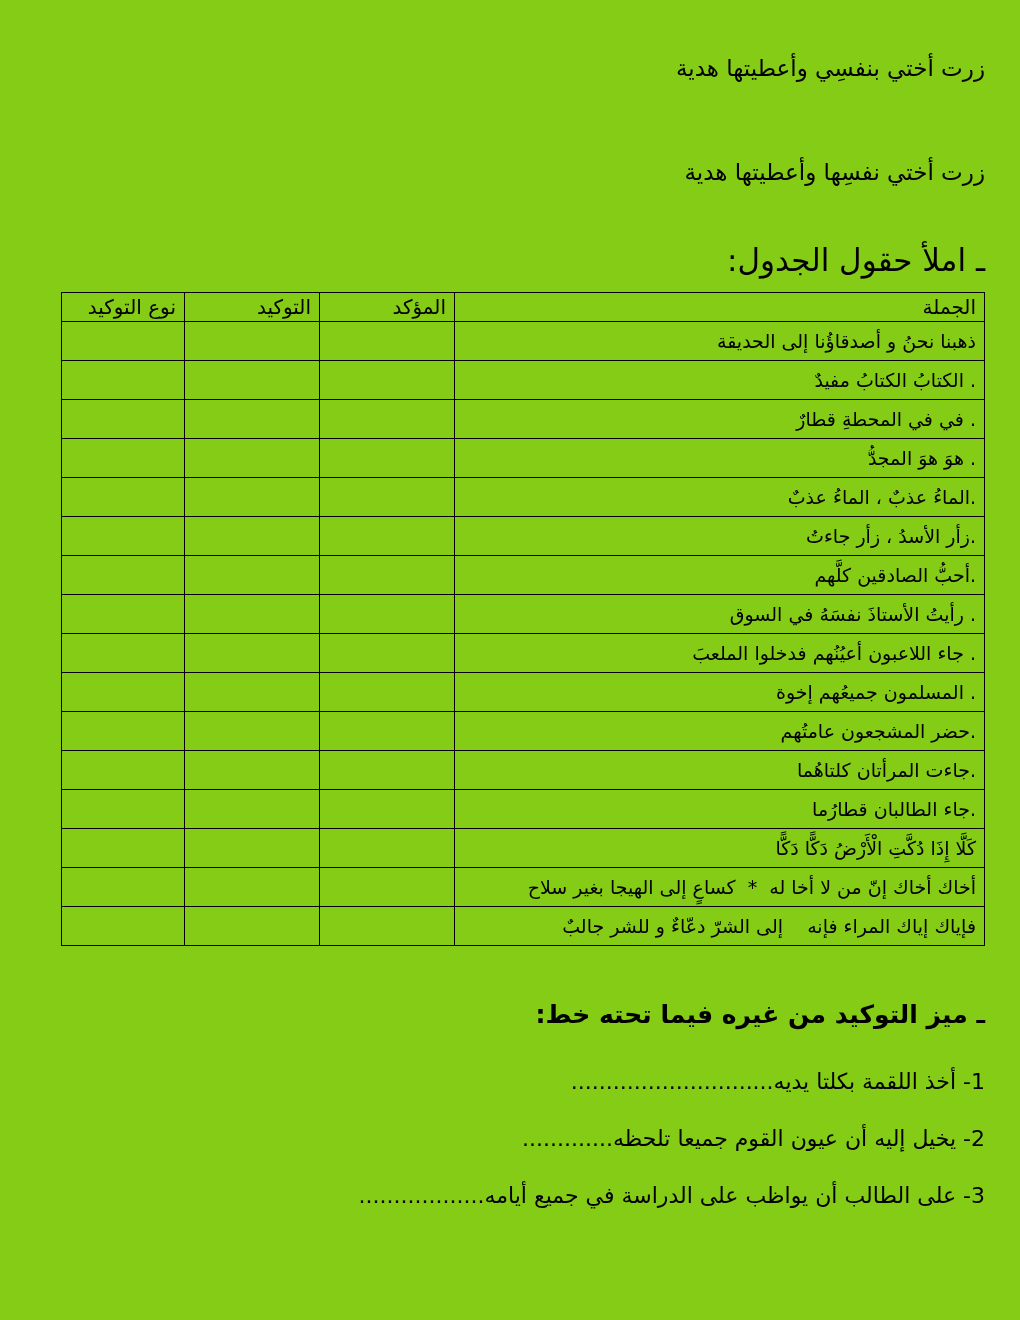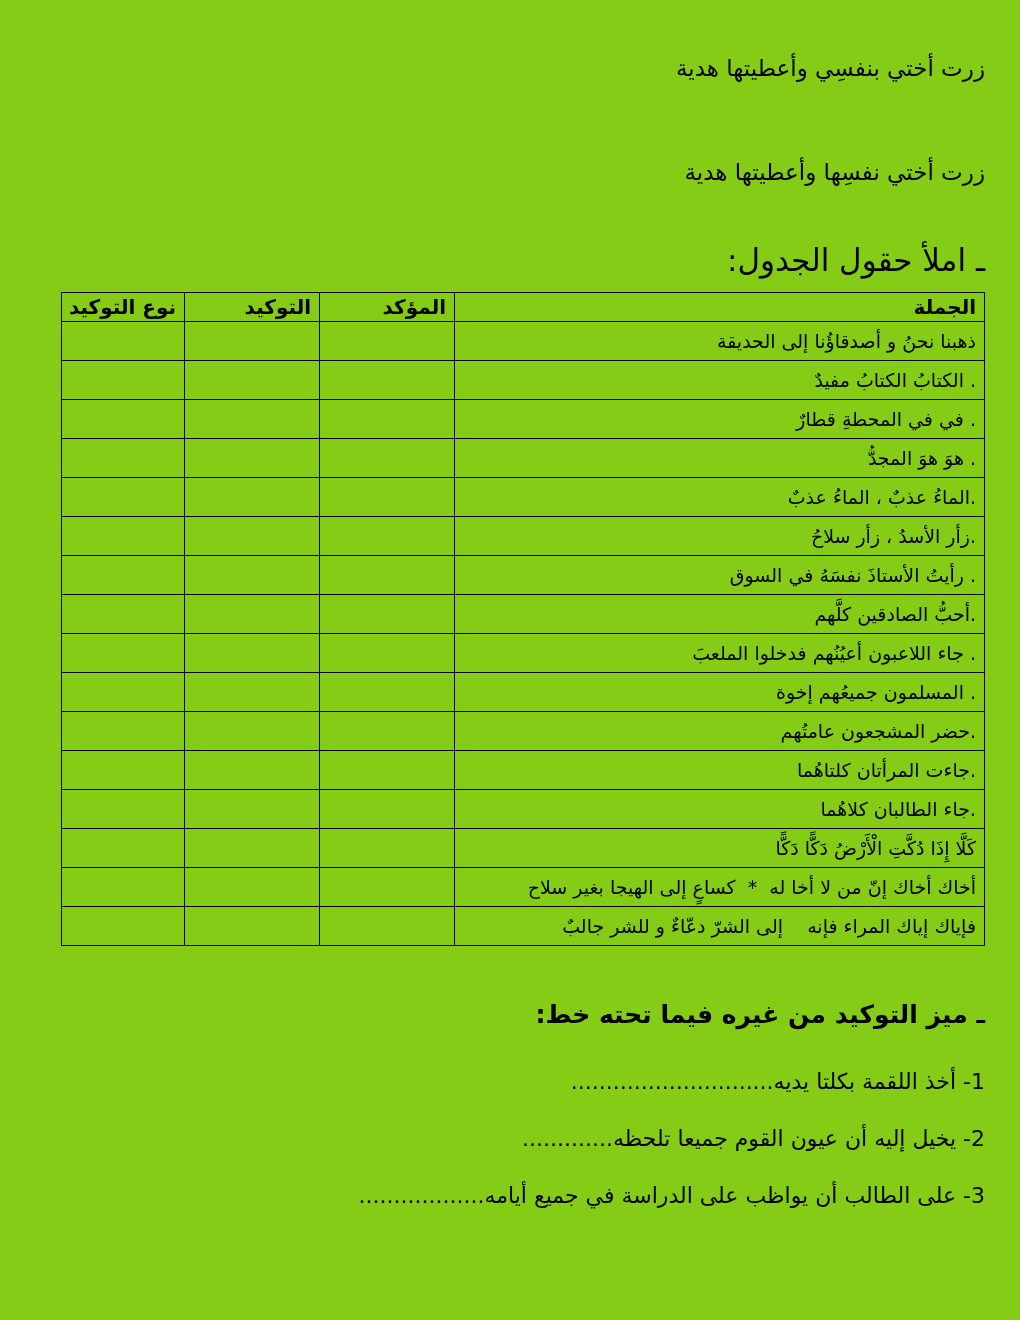--- a/index.html
+++ b/index.html
@@ -27,21 +27,21 @@
     border-collapse: collapse;
     table-layout: fixed;
   }
   th, td {
     border: 1px solid #000;
     text-align: right;
     vertical-align: middle;
     padding: 1px 8px 1px 4px;
     overflow: hidden;
   }
-  th { height: 26px; font-weight: bold; font-size: 20px; }
+  th { height: 26px; font-weight: normal; font-size: 20px; }
   td { height: 36px; font-size: 19px; white-space: pre-wrap; }
   .section-heading {
     margin: 52px 0 16px 0;
     font-size: 25px;
     font-weight: bold;
     line-height: 34px;
     text-align: right;
   }
   .exercise-item { font-size: 22px; line-height: 32px; }
   .exercise-item.first { margin-top: 34px; }
@@ -98,33 +98,33 @@
           <td></td>
           <td></td>
         </tr>
         <tr>
           <td>.الماءُ عذبٌ ، الماءُ عذبٌ</td>
           <td></td>
           <td></td>
           <td></td>
         </tr>
         <tr>
-          <td>.زأر الأسدُ ، زأر سلاحُ</td>
+          <td>.زأر الأسدُ ، زأر جاءتُ</td>
+          <td></td>
+          <td></td>
+          <td></td>
+        </tr>
+        <tr>
+          <td>.أحبُّ الصادقين كلَّهم</td>
           <td></td>
           <td></td>
           <td></td>
         </tr>
         <tr>
           <td>. رأيتُ الأستاذَ نفسَهُ في السوق</td>
-          <td></td>
-          <td></td>
-          <td></td>
-        </tr>
-        <tr>
-          <td>.أحبُّ الصادقين كلَّهم</td>
           <td></td>
           <td></td>
           <td></td>
         </tr>
         <tr>
           <td>. جاء اللاعبون أعيُنُهم فدخلوا الملعبَ</td>
           <td></td>
           <td></td>
           <td></td>
         </tr>
@@ -140,21 +140,21 @@
           <td></td>
           <td></td>
         </tr>
         <tr>
           <td>.جاءت المرأتان كلتاهُما</td>
           <td></td>
           <td></td>
           <td></td>
         </tr>
         <tr>
-          <td>.جاء الطالبان كلاهُما</td>
+          <td>.جاء الطالبان قطارُما</td>
           <td></td>
           <td></td>
           <td></td>
         </tr>
         <tr>
           <td>كَلَّا إِذَا دُكَّتِ الْأَرْضُ دَكًّا دَكًّا</td>
           <td></td>
           <td></td>
           <td></td>
         </tr>

